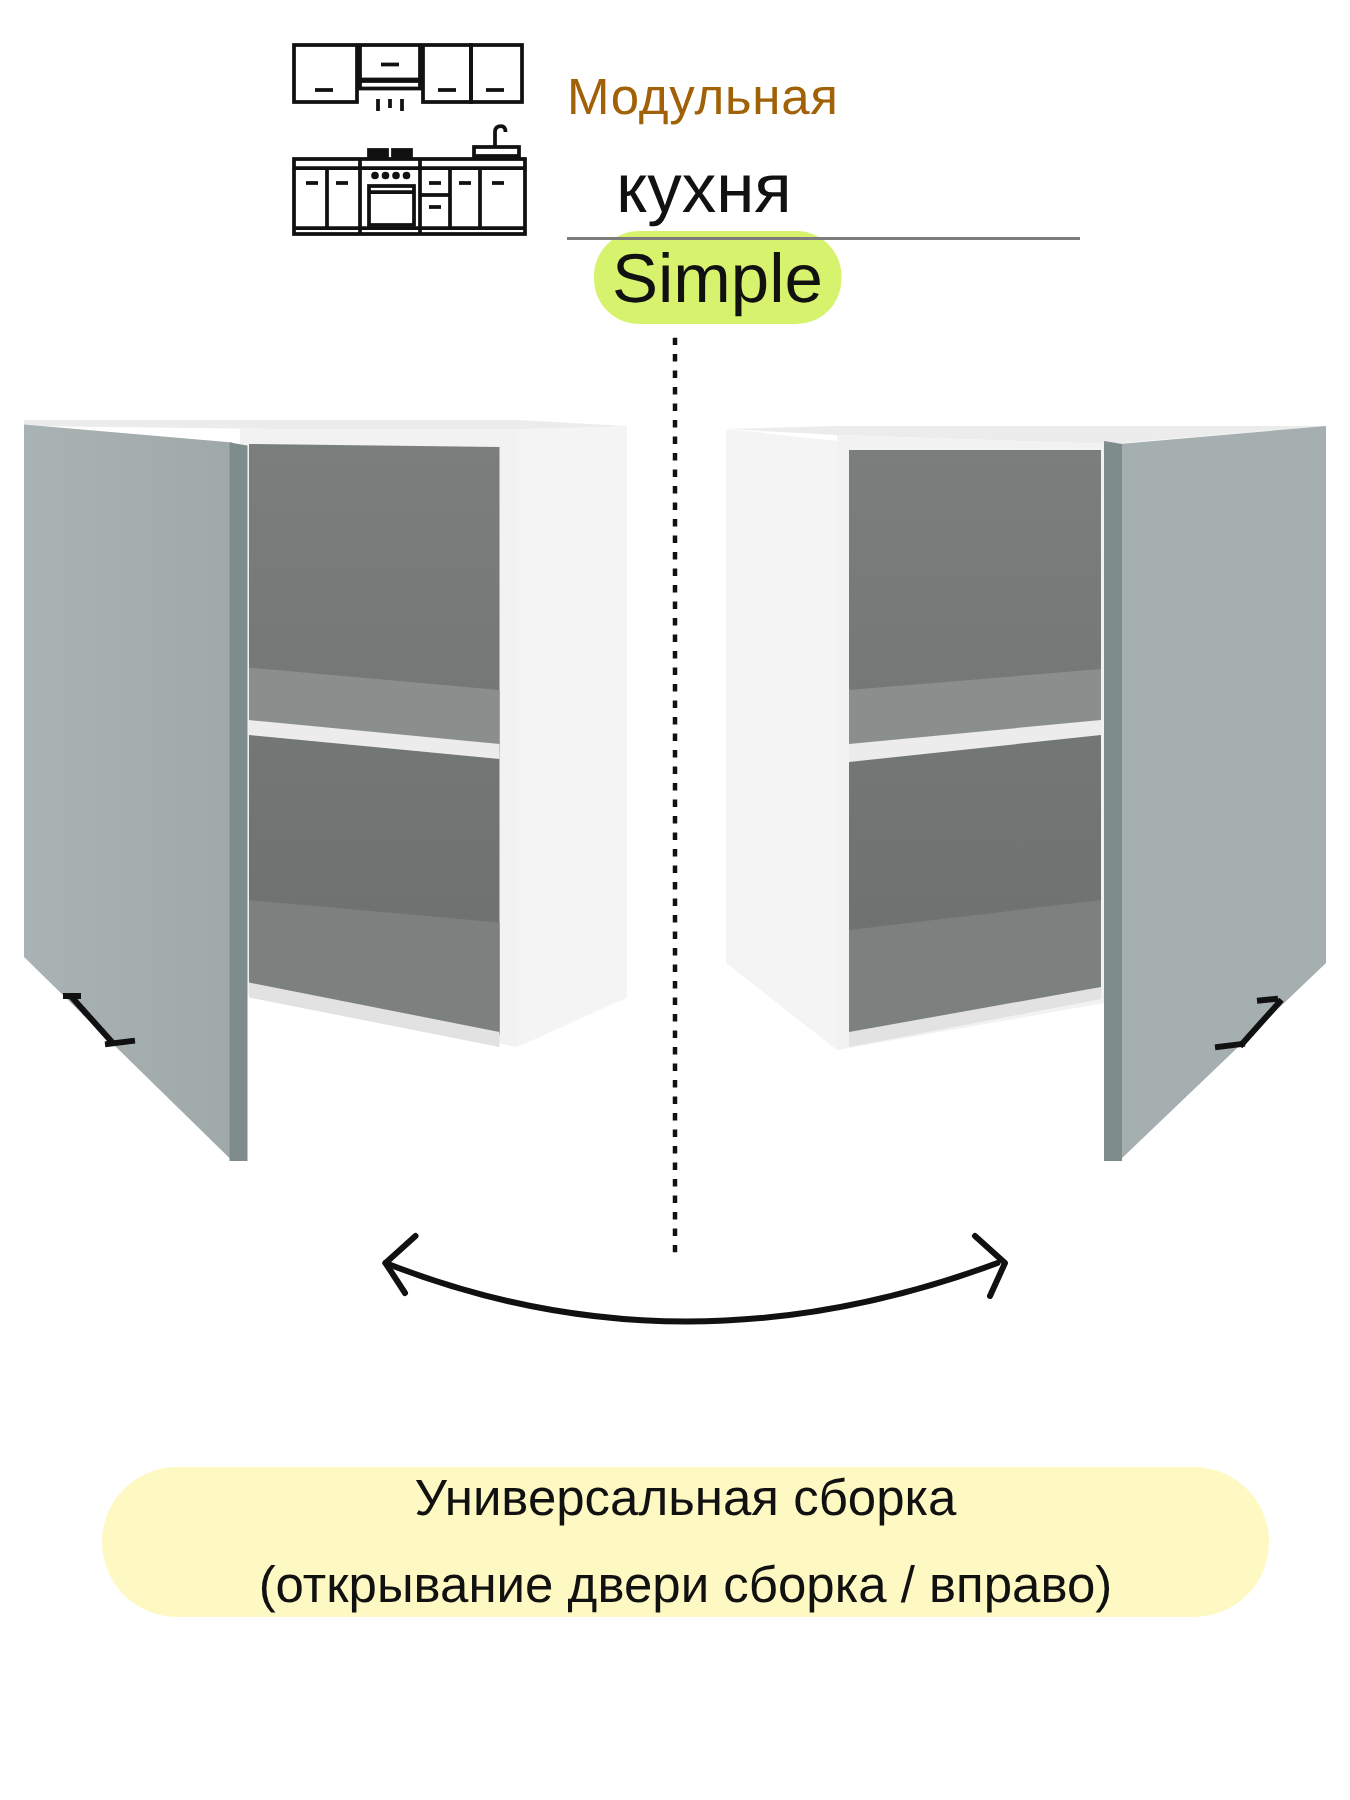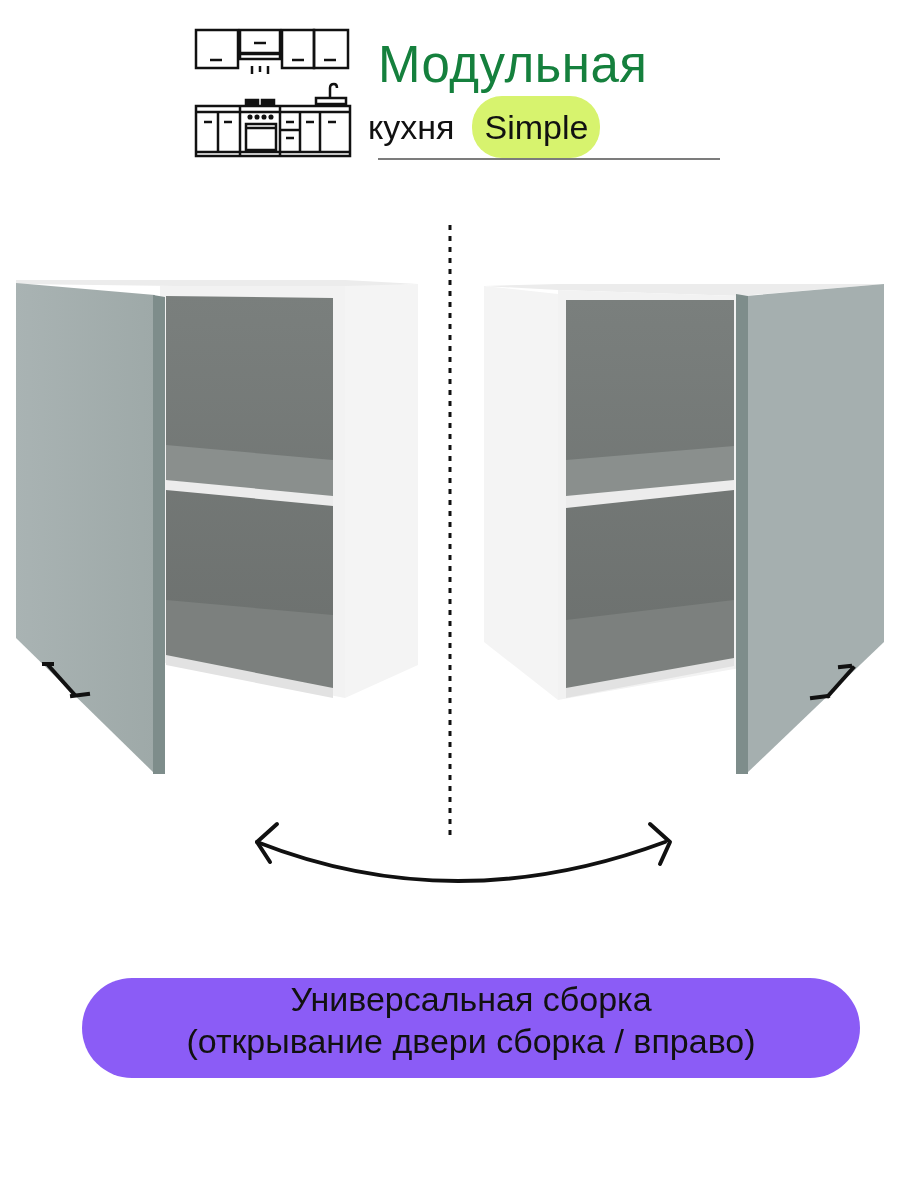--- a/index.html
+++ b/index.html
@@ -1,28 +1,28 @@
 <!DOCTYPE html>
 <html><head>
 <meta charset="utf-8">
 <style>
   html,body{margin:0;padding:0;background:#fff;}
   body{width:900px;height:1200px;position:relative;overflow:hidden;font-family:"Liberation Sans","DejaVu Sans",sans-serif;color:#111;}
   .abs{position:absolute;}
   .logo-icon{left:194px;top:28px;width:164px;height:132px;}
-  .brand-title{left:378px;top:36px;font-size:51px;line-height:58px;letter-spacing:0.5px;color:#15803d;}
-  .brand-line2{left:368px;top:96px;font-size:34px;line-height:58px;color:#111;display:flex;align-items:center;}
+  .brand-title{left:378px;top:36px;font-size:34px;line-height:58px;letter-spacing:0.5px;color:#a16207;}
+  .brand-line2{left:378px;top:96px;font-size:46px;line-height:58px;color:#111;display:flex;align-items:center;flex-direction:column;}
   .brand-pill{background:#d7f36e;border-radius:30px;padding:0 12px;margin-left:18px;height:62px;display:inline-flex;align-items:center;justify-content:flex-end;}
   .brand-underline{left:378px;top:158px;width:342px;height:2px;background:#7c7c7c;}
   .cabinet{top:270px;width:420px;height:520px;}
   .cab-left{left:0;}
   .cab-right{left:470px;}
   .divider{left:448px;top:225px;width:4px;height:610px;}
   .arrow{left:245px;top:820px;width:430px;height:80px;}
-  .caption-pill{left:82px;top:978px;width:778px;height:100px;background:#8b5cf6;border-radius:50px;display:flex;flex-direction:column;align-items:center;justify-content:flex-start;}
+  .caption-pill{left:68px;top:978px;width:778px;height:100px;background:#fef9c3;border-radius:50px;display:flex;flex-direction:column;align-items:center;justify-content:space-between;}
   .caption-pill span{display:block;font-size:34px;line-height:42px;color:#111;text-align:center;}
 </style>
 </head>
 <body>
 
 <svg class="abs logo-icon" viewBox="0 0 164 132" fill="none" stroke="#111" stroke-width="2.5">
 
   <rect x="2" y="2" width="42" height="38"></rect>
   <line x1="16" y1="32" x2="28" y2="32"></line>
   <rect x="46" y="2" width="40" height="24"></rect>

